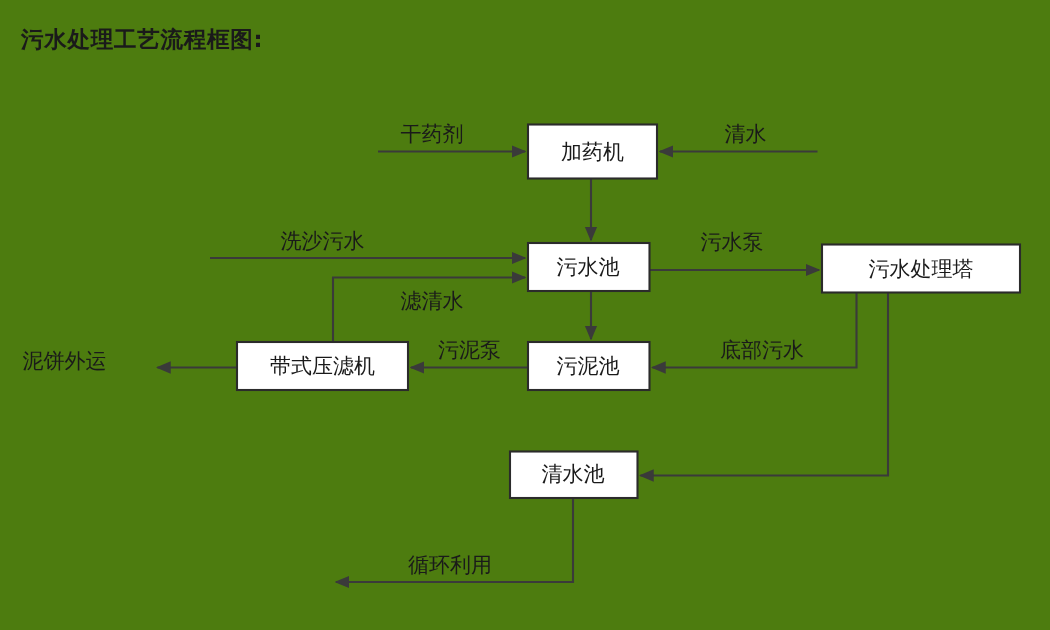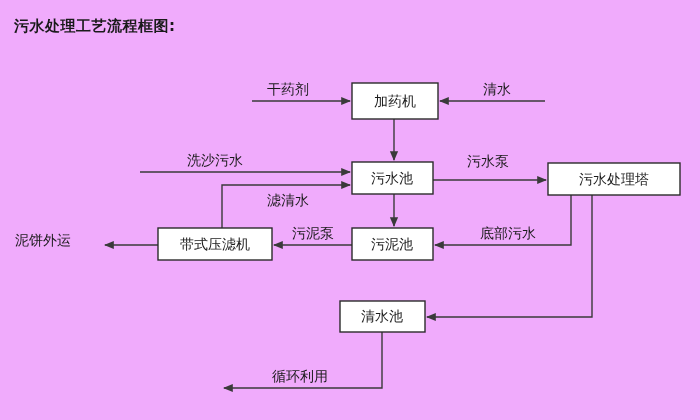--- a/index.html
+++ b/index.html
@@ -4,21 +4,21 @@
 <style>
   html, body {
     margin: 0;
     padding: 0;
     background: #ffffff;
   }
   #page {
     position: relative;
     width: 700px;
     height: 420px;
-    background: #f0abfc;
+    background: #4d7c0f;
     font-family: "DejaVu Sans", "Liberation Sans", sans-serif;
     overflow: hidden;
   }
   #title {
     position: absolute;
     left: 14px;
     top: 17px;
     font-size: 15px;
     font-weight: bold;
     color: #1a1a1a;

